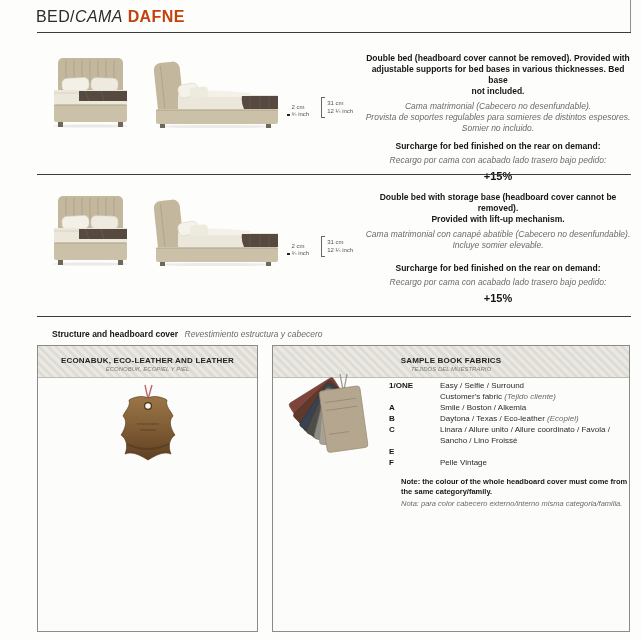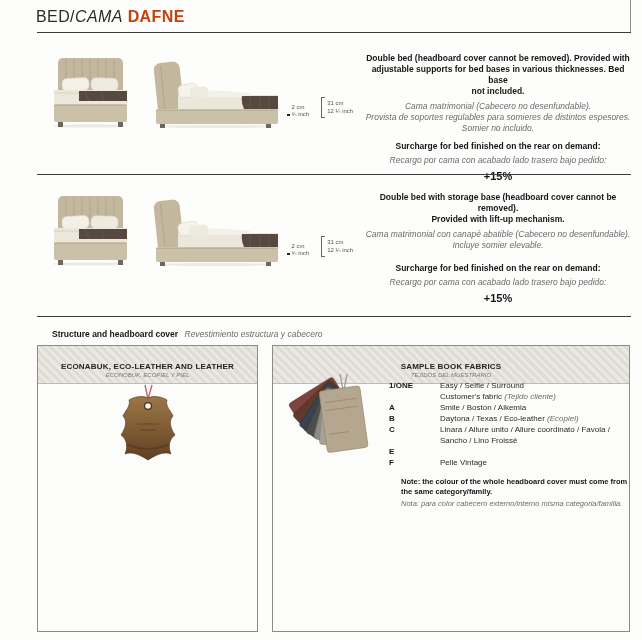--- a/index.html
+++ b/index.html
@@ -34,21 +34,21 @@
   .fig{position:absolute;}
   
   .struct-heading{position:absolute;left:37px;top:329px;font-size:8.5px;margin-left:15px;}
   .struct-heading .b{font-weight:bold;color:#161616;}
   .struct-heading .i{font-style:italic;color:#6b6b6b;margin-left:4px;}
   
   .box{position:absolute;top:345px;height:287px;border:1px solid #8a8a86;background:#fcfcfa;box-sizing:border-box;}
   .box-left{left:37px;width:221px;}
   .box-right{left:272px;width:358px;}
   .box-header{
-    height:21px;padding-top:16px;text-align:center;
+    height:21px;padding-top:10px;text-align:center;
     background:repeating-linear-gradient(45deg,#e9e8e2 0 3px,#dedcd5 3px 6px);
     border-bottom:1px solid #bdbdb4;
   }
   .box-header .t{font-size:8px;font-weight:bold;color:#242424;letter-spacing:.2px;}
   .box-header .s{font-size:6px;font-style:italic;color:#7a7a76;margin-top:1px;}
   .box-header .t,.box-header .s{display:block;}
   .tag-wrap{position:absolute;left:50%;transform:translateX(-50%);top:38px;}
   .fan-wrap{position:absolute;left:10px;top:28px;}
   
   .fabric-list{position:absolute;left:116px;top:34px;width:226px;font-size:8px;line-height:1.38;}

